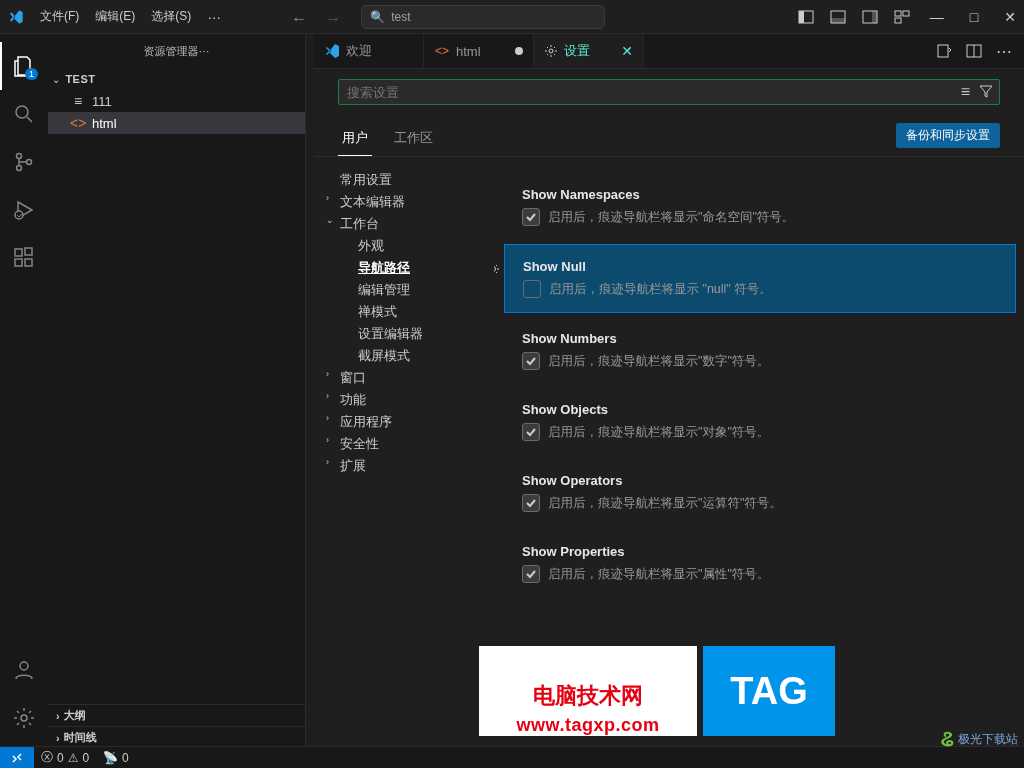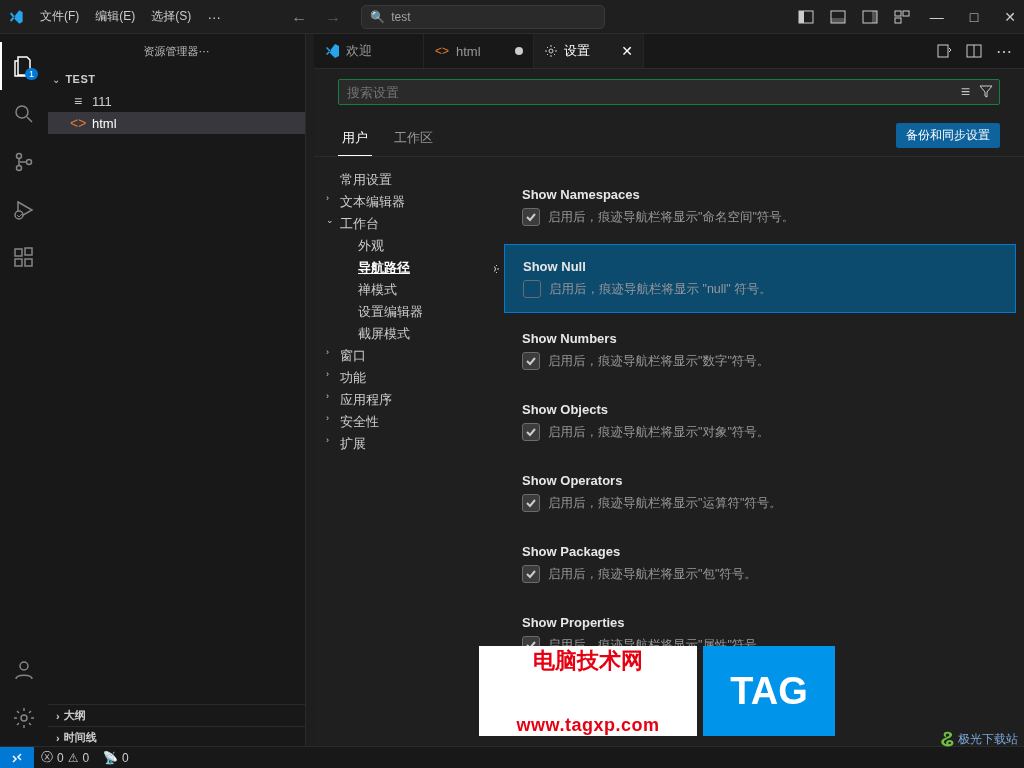--- a/index.html
+++ b/index.html
@@ -35,21 +35,21 @@
 .file-icon { width: 16px; text-align: center; font-size: 14px; }
 .file-icon.html { color: #e37933; }
 .file-icon.text { color: #c5c5c5; }
 .sidebar-bottom { position: absolute; bottom: 0; width: 100%; }
 .sidebar-collapse { height: 22px; display: flex; align-items: center; padding: 0 8px; font-size: 11px; border-top: 1px solid #2b2b2b; gap: 4px; font-weight: bold; }
 
 
 .editor { position: absolute; left: 314px; top: 34px; right: 0; height: 714px; background: #1e1e1e; display: flex; flex-direction: column; }
 .tabs-bar { height: 35px; background: #181818; display: flex; align-items: stretch; border-bottom: 1px solid #2b2b2b; }
 .tab { display: flex; align-items: center; padding: 0 10px; gap: 6px; font-size: 13px; color: #969696; border-right: 1px solid #252525; cursor: pointer; min-width: 110px; background: #181818; }
-.tab.active { background: #1f1f1f; color: #ffffff; }
+.tab.active { background: #1f1f1f; color: #5eead4; }
 .tab .close-dot { margin-left: auto; font-size: 14px; }
 .tab .mod-dot { width: 8px; height: 8px; border-radius: 50%; background: #cccccc; margin-left: auto; }
 .tabs-right { margin-left: auto; display: flex; align-items: center; gap: 14px; padding: 0 12px; color: #c5c5c5; }
 
 
 .settings-body { flex: 1; display: flex; flex-direction: column; background: #1f1f1f; overflow: hidden; }
 .settings-search { margin: 10px 24px; }
 .settings-search-input { width: 100%; height: 26px; background: #2a2a2a; border: 1px solid #15803d; border-radius: 2px; padding: 0 8px; color: #cccccc; font-size: 13px; }
 .settings-search-wrap { position: relative; }
 .settings-search-icons { position: absolute; right: 6px; top: 4px; display: flex; gap: 8px; color: #c5c5c5; }
@@ -74,21 +74,21 @@
 .checkbox.unchecked { background: transparent; }
 .checkbox svg { width: 14px; height: 14px; }
 .gear-indicator { position: absolute; left: -20px; top: 16px; color: #c5c5c5; }
 
 
 .statusbar { position: absolute; bottom: 0; left: 0; right: 0; height: 22px; background: #181818; border-top: 1px solid #2b2b2b; display: flex; align-items: center; font-size: 12px; color: #cccccc; }
 .statusbar .remote { width: 34px; height: 22px; background: #0078d4; display: flex; align-items: center; justify-content: center; color: #fff; }
 .statusbar .sb-item { padding: 0 7px; display: flex; align-items: center; gap: 4px; }
 
 
-.overlay-red { position: absolute; left: 479px; top: 646px; width: 218px; height: 90px; background: #fff; display: flex; flex-direction: column; align-items: center; justify-content: space-between; font-weight: bold; }
+.overlay-red { position: absolute; left: 479px; top: 646px; width: 218px; height: 90px; background: #fff; display: flex; flex-direction: column; align-items: center; justify-content: flex-end; font-weight: bold; }
 .overlay-red .l1 { color: #e60012; font-size: 22px; font-family: "SimHei", sans-serif; }
 .overlay-red .l2 { color: #e60012; font-size: 18px; margin-top: 4px; font-family: Arial; letter-spacing: 0.5px; }
 .overlay-blue { position: absolute; left: 703px; top: 646px; width: 132px; height: 90px; background: #0095eb; display: flex; align-items: center; justify-content: center; color: #fff; font-size: 38px; font-weight: 900; font-family: Arial Black, sans-serif; }
 .overlay-logo { position: absolute; right: 6px; bottom: 16px; color: #7aa7d9; font-size: 12px; display: flex; align-items: center; gap: 4px; }
 .overlay-logo .swirl { color: #6fbf3f; font-size: 22px; font-weight: bold; }
 
 svg { display: block; }
 </style>
 </head>
 <body>
@@ -278,20 +278,21 @@
         <div class="nav-item">
             <span class="chev">›</span>
             <span>文本编辑器</span>
           </div>
         <div class="nav-item">
             <span class="chev">⌄</span>
             <span>工作台</span>
           </div>
         <div class="nav-item indent">外观</div>
         <div class="nav-item indent active">导航路径</div>
+        <div class="nav-item indent">编辑管理</div>
         <div class="nav-item indent">禅模式</div>
         <div class="nav-item indent">设置编辑器</div>
         <div class="nav-item indent">截屏模式</div>
         <div class="nav-item">
             <span class="chev">›</span>
             <span>窗口</span>
           </div>
         <div class="nav-item">
             <span class="chev">›</span>
             <span>功能</span>
@@ -366,31 +367,20 @@
           <div class="setting-row">
               <div class="checkbox">
                 <svg>
                   <path d="M3 7l3 3 5-6" fill="none" stroke="#ccc" stroke-width="2"></path>
                 </svg>
               </div>
               <span>启用后，痕迹导航栏将显示"运算符"符号。</span>
             </div>
         </div>
 
-        <div class="setting-block">
-          <div class="setting-title">Show Packages</div>
-          <div class="setting-row">
-              <div class="checkbox">
-                <svg>
-                  <path d="M3 7l3 3 5-6" fill="none" stroke="#ccc" stroke-width="2"></path>
-                </svg>
-              </div>
-              <span>启用后，痕迹导航栏将显示"包"符号。</span>
-            </div>
-        </div>
 
         <div class="setting-block">
           <div class="setting-title">Show Properties</div>
           <div class="setting-row">
               <div class="checkbox">
                 <svg>
                   <path d="M3 7l3 3 5-6" fill="none" stroke="#ccc" stroke-width="2"></path>
                 </svg>
               </div>
               <span>启用后，痕迹导航栏将显示"属性"符号。</span>

